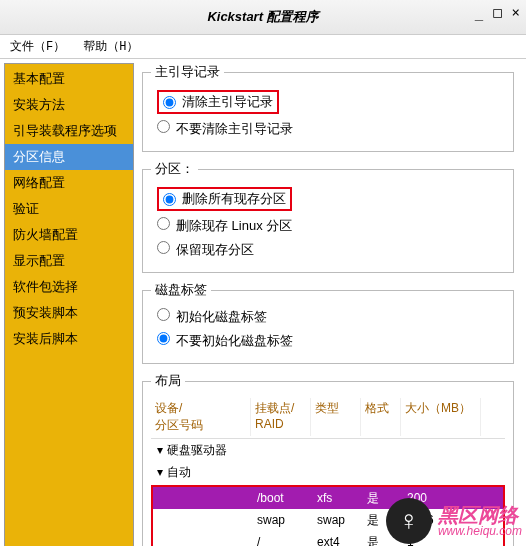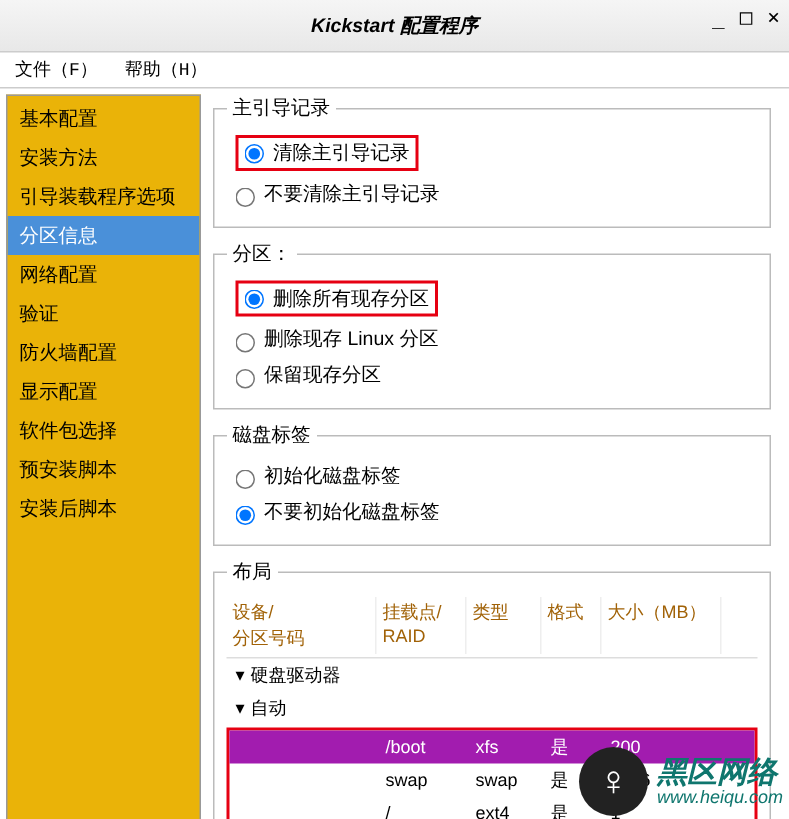--- a/index.html
+++ b/index.html
@@ -10,41 +10,41 @@
 .win-controls span { font-size: 14px; cursor: pointer; font-family: monospace; }
 .menubar { height: 24px; border-bottom: 1px solid #ccc; display: flex; align-items: center; padding: 0 6px; gap: 10px; }
 .menubar .item { padding: 2px 4px; font-family: Liberation Mono, monospace; }
 .main { display: flex; height: calc(546px - 48px); }
 .sidebar { width: 130px; border: 1px solid #999; margin: 4px; padding: 2px 0; background: #eab308; overflow: hidden; }
 .sidebar .sitem { padding: 4px 8px; font-size: 13px; }
 .sidebar .sitem.active { background: #4a90d9; color: #fff; }
 .content { flex: 1; padding: 4px 12px 4px 4px; overflow: hidden; }
 fieldset { border: 1px solid #bbb; margin-bottom: 8px; padding: 6px 8px 10px 8px; position: relative; }
 legend { padding: 0 4px; font-size: 13px; }
-.radio-row { display: flex; align-items: flex-end; gap: 6px; padding: 3px 6px; font-size: 13px; }
+.radio-row { display: flex; align-items: flex-start; gap: 6px; padding: 3px 6px; font-size: 13px; }
 .radio-row input { margin: 0; }
 .highlight-red { border: 2px solid #e60012; padding: 1px 4px; display: inline-flex; align-items: center; gap: 6px; }
 .treehead { display: flex; border-bottom: 1px solid #ddd; padding: 2px 0; font-size: 12px; color: #a16207; }
 .treehead .col { padding: 2px 4px; border-right: 1px solid #eee; }
 .c-dev { width: 100px; }
 .c-mnt { width: 60px; }
 .c-type { width: 50px; }
 .c-fmt { width: 40px; }
 .c-size { width: 80px; }
 .treebody { font-size: 12px; }
 .treerow { display: flex; align-items: center; height: 22px; }
 .treerow .cell { padding: 2px 4px; }
 .treerow.selected { background: #a21caf; color: #fff; }
 .indent1 { padding-left: 14px; }
 .indent2 { padding-left: 34px; }
 .expander { display: inline-block; width: 10px; text-align: center; margin-right: 2px; }
 .red-box-layout { border: 2px solid #e60012; margin-top: 2px; }
 .watermark { position: absolute; right: 4px; bottom: 2px; display: flex; align-items: center; gap: 6px; pointer-events: none; }
 .wm-circle { width: 46px; height: 46px; border-radius: 50%; background: #222; color: #fff; display: flex; align-items: center; justify-content: center; font-size: 28px; font-weight: bold; }
-.wm-text { font-size: 20px; font-weight: bold; font-style: italic; color: #0f766e; line-height: 1; }
+.wm-text { font-size: 20px; font-weight: bold; font-style: italic; color: #ec4899; line-height: 1; }
 .wm-text .sub { font-size: 12px; font-style: italic; font-weight: normal; }
 </style>
 </head>
 <body>
 
 <div class="titlebar">
   <span class="title">Kickstart 配置程序</span>
   <div class="win-controls">
     <span>_</span>
     <span>□</span>

